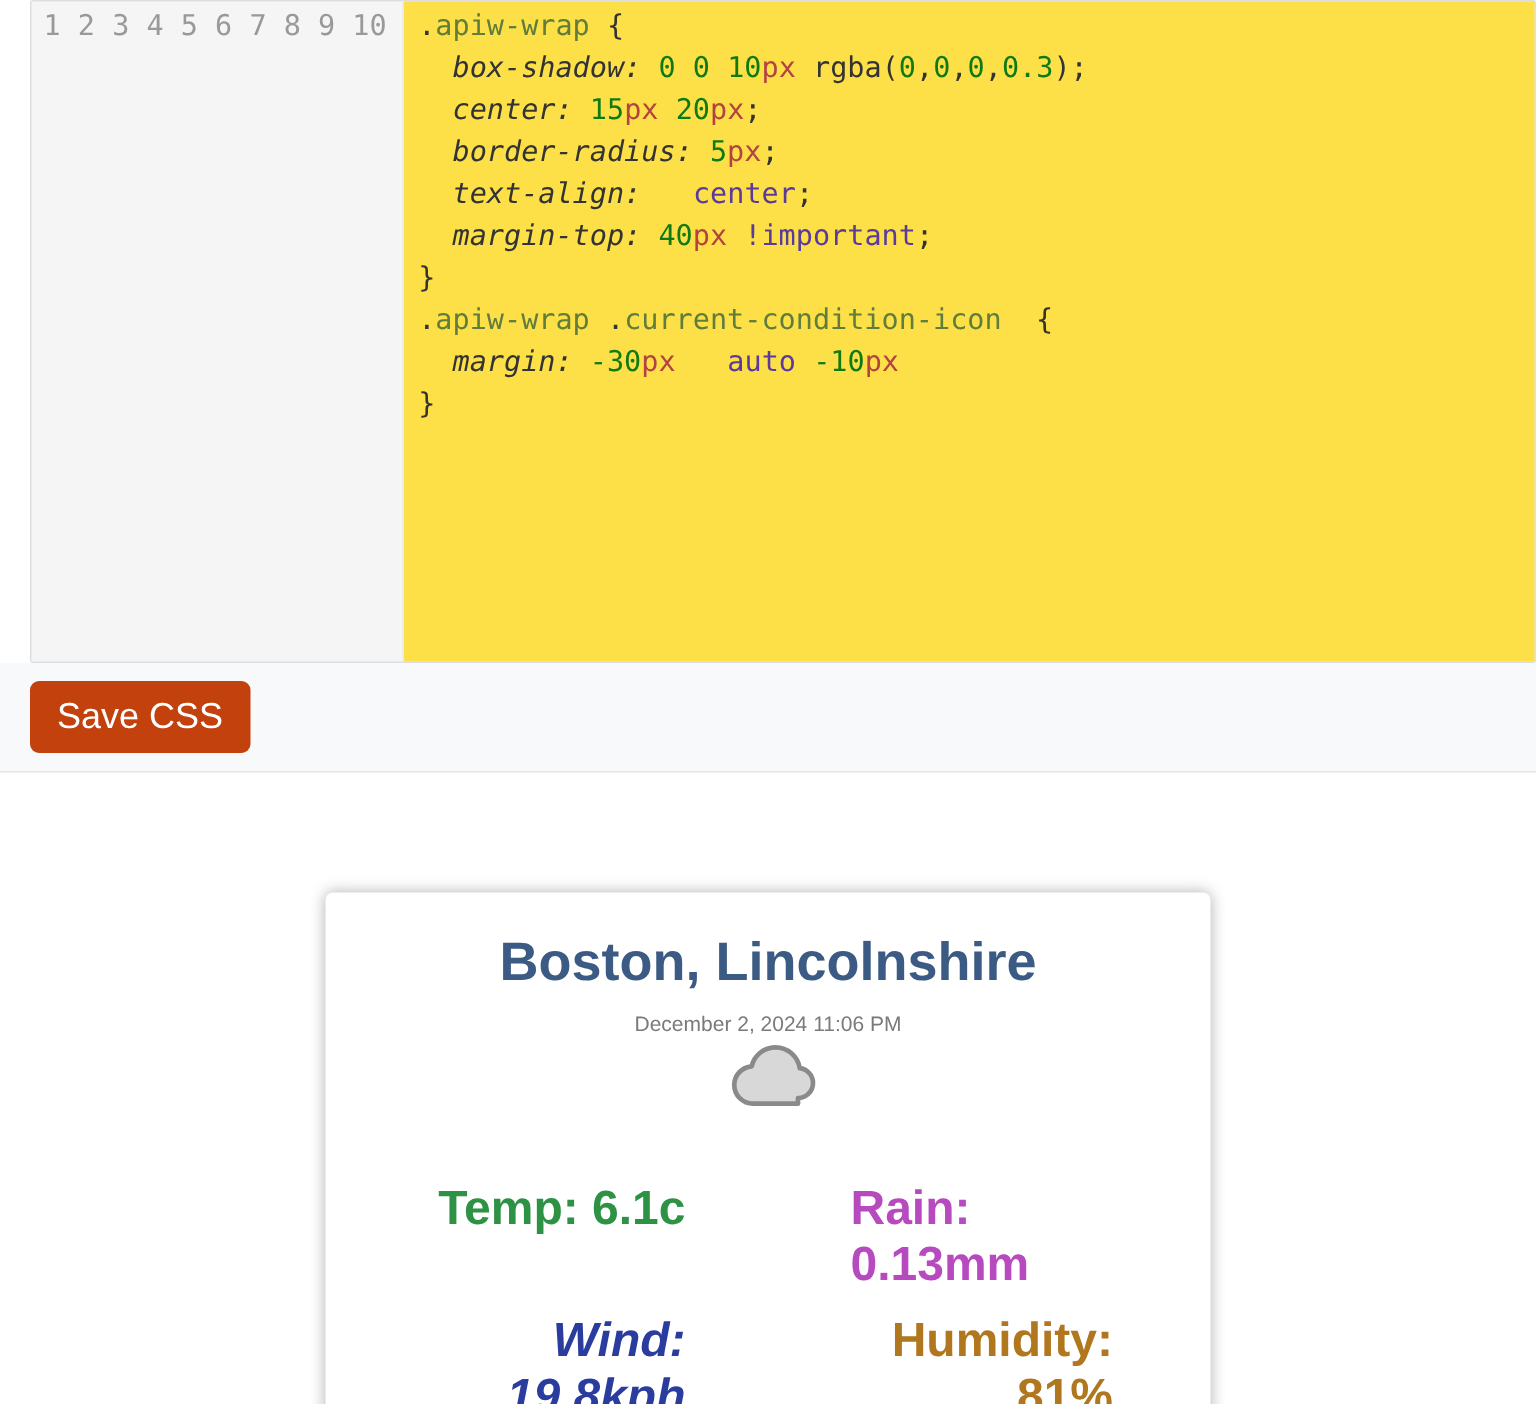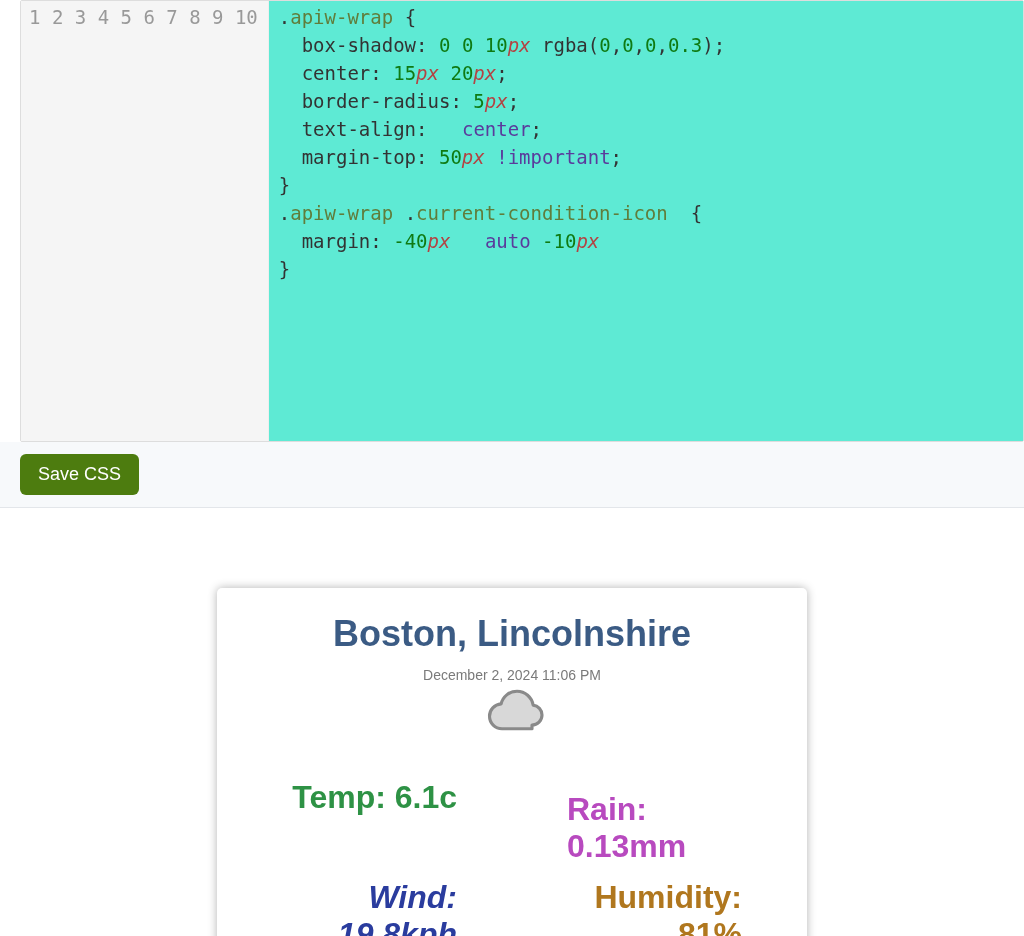--- a/index.html
+++ b/index.html
@@ -11,21 +11,21 @@
 
     
     .editor-panel {
       background: #f5f5f5;
       border: 1px solid #ddd;
       margin: 0 0 0 20px;
       border-radius: 2px;
     }
     .code-area {
       display: flex;
-      background: #5eead4;
+      background: #fde047;
       border-bottom-left-radius: 2px;
       height: 440px;
     }
     .gutter {
       background: #f5f5f5;
       color: #999;
       font-family: "SFMono-Regular", Menlo, Monaco, Consolas, monospace;
       font-size: 19px;
       line-height: 28px;
       text-align: right;
@@ -37,40 +37,40 @@
     .code {
       font-family: "SFMono-Regular", Menlo, Monaco, Consolas, monospace;
       font-size: 19px;
       line-height: 28px;
       padding: 2px 0 0 10px;
       white-space: pre;
       color: #333;
     }
     .tkn-selector { color: #333; }
     .tkn-class { color: #607d3b; text-align: right; }
-    .tkn-prop { color: #333; }
+    .tkn-prop { color: #333; font-style: italic; }
     .tkn-num { color: #0f7a12; }
-    .tkn-unit { color: #b34343; font-style: italic; }
+    .tkn-unit { color: #b34343; }
     .tkn-func { color: #333; }
     .tkn-kw { color: #5a3b9c; margin-left: 23px; }
     .tkn-important { color: #5a3b9c; }
     .tkn-punct { color: #333; }
 
     .save-row {
       padding: 12px 0 12px 20px;
       background: #f7f9fb;
       border-bottom: 1px solid #e3e6ea;
     }
     .save-btn {
-      background: #4d7c0f;
+      background: #c2410c;
       color: #fff;
       border: none;
       border-radius: 6px;
       padding: 10px 18px;
-      font-size: 18px;
+      font-size: 24px;
       cursor: pointer;
     }
 
     
     .preview-area {
       padding: 40px 0 60px;
       display: flex;
       justify-content: center;
       margin-top: 40px;
     }
@@ -103,21 +103,21 @@
       display: grid;
       grid-template-columns: 1fr 1fr;
       column-gap: 110px;
       row-gap: 14px;
       margin: 20px auto 0;
       width: 460px;
       font-size: 32px;
       font-weight: 700;
     }
     .temp { color: #2e9245; text-align: right; }
-    .rain { color: #b84abf; text-align: left; margin-top: 12px; }
+    .rain { color: #b84abf; text-align: left; }
     .wind { color: #2a3c9e; text-align: right; font-style: italic; }
     .humidity { color: #b0771e; text-align: right; }
 
   </style>
 </head>
 <body>
 
 <div class="editor-panel">
   <div class="code-area">
     <div class="gutter" id="gutter">1
@@ -129,24 +129,24 @@
 7
 8
 9
 10
 </div>
     <div class="code" id="code"><span class="tkn-selector"></span><span class="tkn-selector">.</span><span class="tkn-class">apiw-wrap</span><span class="tkn-selector"></span><span class="tkn-punct"> {</span>
   <span class="tkn-prop">box-shadow:</span> <span class="tkn-num">0</span><span> </span><span class="tkn-num">0</span><span> </span><span class="tkn-num">10</span><span class="tkn-unit">px</span><span> </span><span class="tkn-func">rgba</span><span>(</span><span class="tkn-num">0</span><span>,</span><span class="tkn-num">0</span><span>,</span><span class="tkn-num">0</span><span>,</span><span class="tkn-num">0.3</span><span>)</span><span class="tkn-punct">;</span>
   <span class="tkn-prop">center:</span> <span class="tkn-num">15</span><span class="tkn-unit">px</span><span> </span><span class="tkn-num">20</span><span class="tkn-unit">px</span><span class="tkn-punct">;</span>
   <span class="tkn-prop">border-radius:</span> <span class="tkn-num">5</span><span class="tkn-unit">px</span><span class="tkn-punct">;</span>
   <span class="tkn-prop">text-align:</span> <span class="tkn-kw">center</span><span class="tkn-punct">;</span>
-  <span class="tkn-prop">margin-top:</span> <span class="tkn-num">50</span><span class="tkn-unit">px</span><span> </span><span class="tkn-important">!important</span><span class="tkn-punct">;</span>
+  <span class="tkn-prop">margin-top:</span> <span class="tkn-num">40</span><span class="tkn-unit">px</span><span> </span><span class="tkn-important">!important</span><span class="tkn-punct">;</span>
 <span class="tkn-punct">}</span>
 <span class="tkn-selector"></span><span class="tkn-selector">.</span><span class="tkn-class">apiw-wrap</span><span class="tkn-selector"> </span><span class="tkn-selector">.</span><span class="tkn-class">current-condition-icon</span><span class="tkn-selector"></span><span class="tkn-punct">  {</span>
-  <span class="tkn-prop">margin:</span> <span class="tkn-num">-40</span><span class="tkn-unit">px</span><span> </span><span class="tkn-kw">auto</span><span> </span><span class="tkn-num">-10</span><span class="tkn-unit">px</span>
+  <span class="tkn-prop">margin:</span> <span class="tkn-num">-30</span><span class="tkn-unit">px</span><span> </span><span class="tkn-kw">auto</span><span> </span><span class="tkn-num">-10</span><span class="tkn-unit">px</span>
 <span class="tkn-punct">}</span>
 </div>
   </div>
 </div>
 
 <div class="save-row">
   <button class="save-btn">Save CSS</button>
 </div>
 
 <div class="preview-area">

